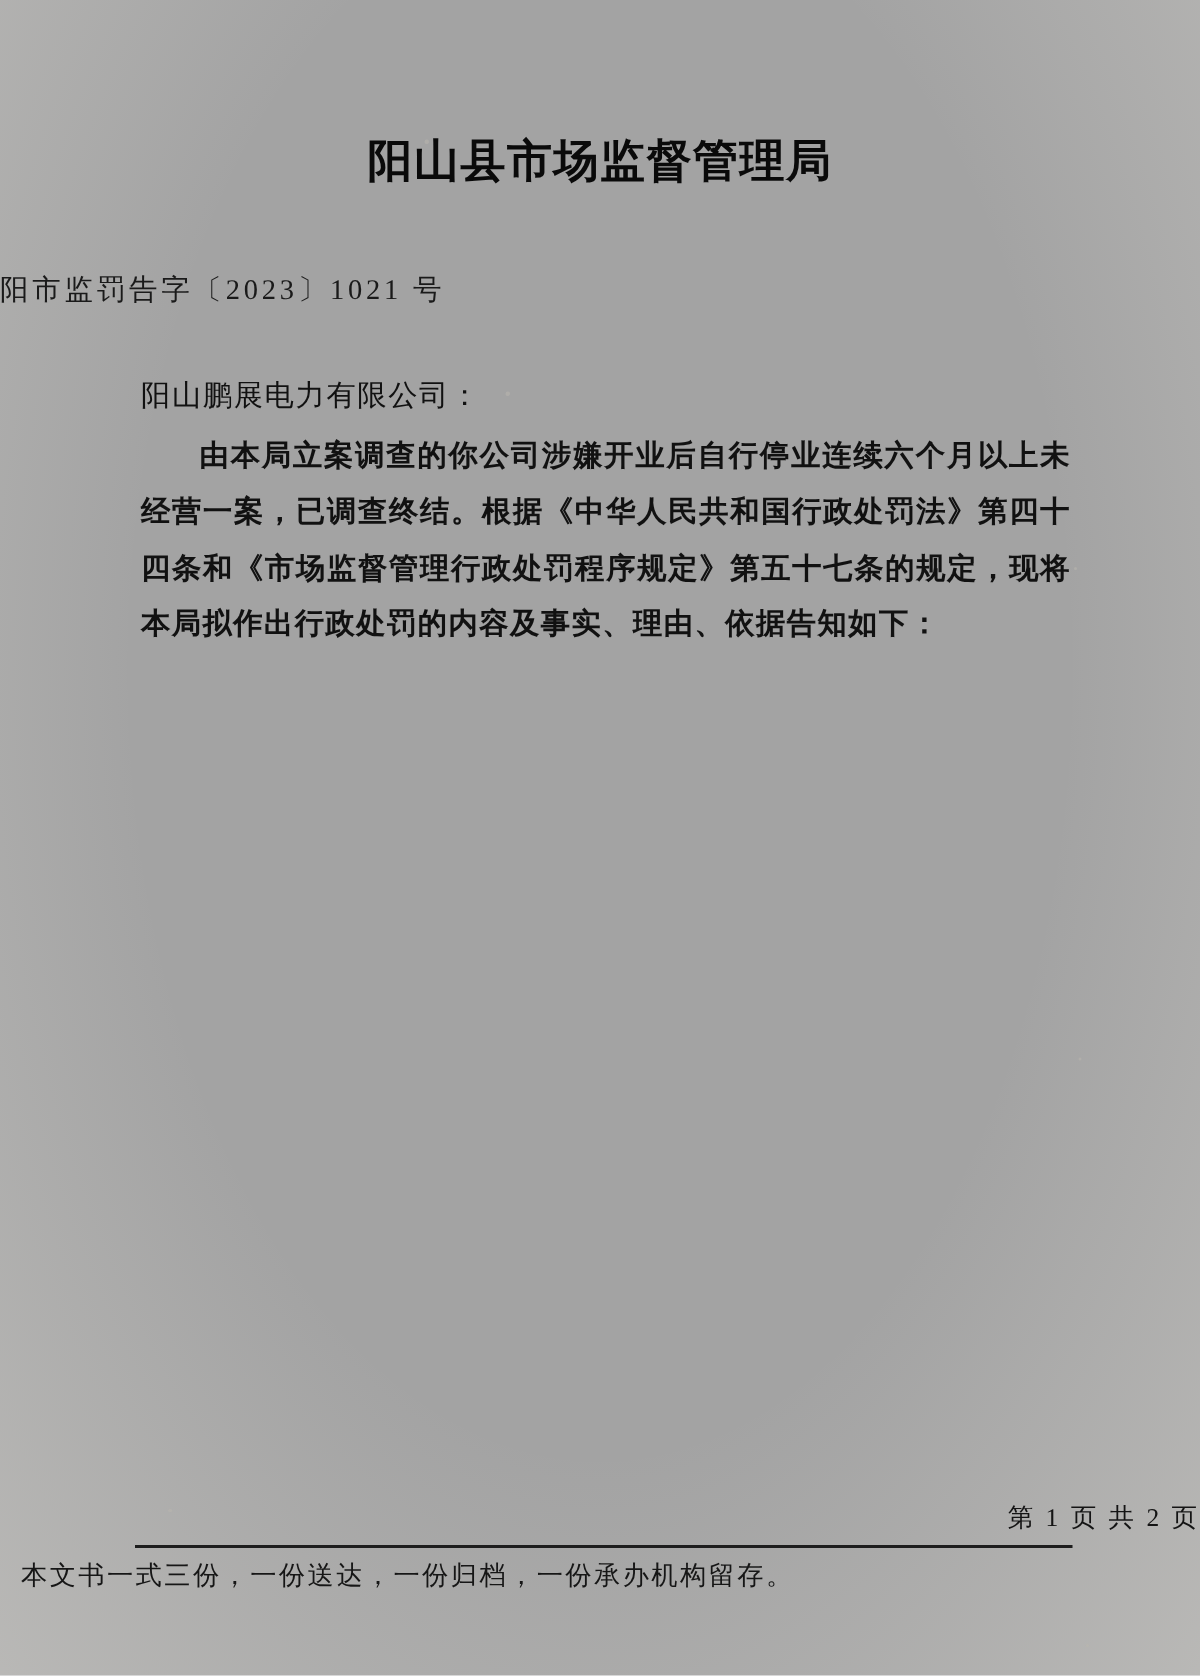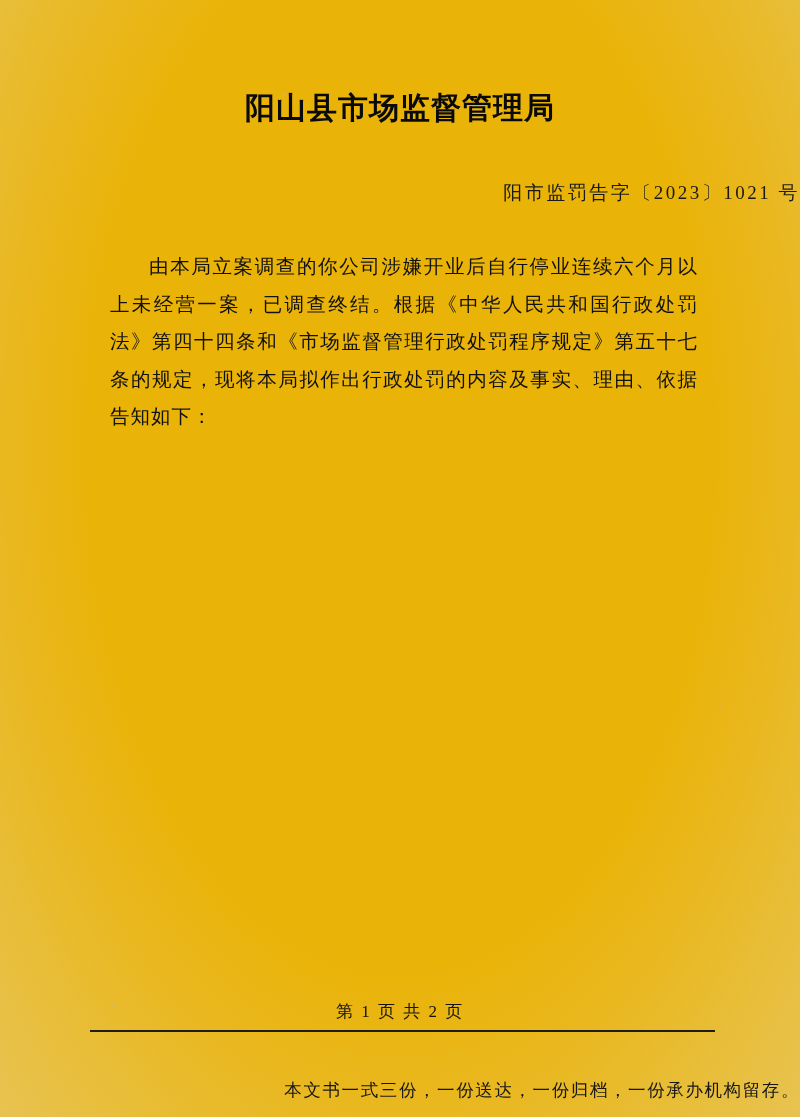--- a/index.html
+++ b/index.html
@@ -4,21 +4,21 @@
 <style>
   html, body {
     margin: 0;
     padding: 0;
     background: #ffffff;
   }
   .page {
     position: relative;
     width: 800px;
     height: 1117px;
-    background: #eab308;
+    background: #a3a3a3;
     overflow: hidden;
     font-family: "Liberation Serif", "DejaVu Serif", serif;
     color: #101010;
   }
   
   .paper-tint {
     position: absolute;
     inset: 0;
     background:
       radial-gradient(ellipse at 50% 40%, rgba(255,255,255,0) 55%, rgba(226,224,218,0.35) 100%);
@@ -38,21 +38,21 @@
     font-size: 30px;
     line-height: 40px;
     letter-spacing: 1px;
     color: #0a0a0a;
   }
   .doc-number {
     position: absolute;
     left: 0;
     right: 0;
     top: 180px;
-    text-align: right;
+    text-align: left;
     font-size: 19px;
     letter-spacing: 2.5px;
     color: #1a1a1a;
   }
 
   .body-block {
     position: absolute;
     left: 94px;
     top: 246px;
     width: 620px;
@@ -64,52 +64,52 @@
     color: #111;
   }
   .para {
     font-size: 19.5px;
     line-height: 37.5px;
     letter-spacing: 1.0px;
     text-align: justify;
     text-justify: inter-character;
     text-indent: 2em;
     color: #111;
-    margin: 16px;
+    margin: 0;
+    font-weight: bold;
   }
   .para.first-para { margin-top: 2px; }
 
   .footer-page-no {
     position: absolute;
     left: 0;
     right: 0;
     top: 1000px;
-    text-align: center;
+    text-align: right;
     font-size: 17px;
     letter-spacing: 2px;
     color: #141414;
   }
   .footer-rule {
     position: absolute;
     left: 90px;
     width: 625px;
     top: 1030px;
     height: 0;
     border-top: 2px solid #1d1d1d;
   }
   .footer-note {
     position: absolute;
     left: 14px;
     right: 0;
     top: 1038px;
-    text-align: right;
+    text-align: left;
     font-size: 17.5px;
     letter-spacing: 1.6px;
     color: #161616;
-    margin-top: 40px;
   }
   .speck {
     position: absolute;
     background: #b9b6ae;
     border-radius: 50%;
     opacity: .55;
   }
 </style>
 </head>
 <body>
@@ -118,20 +118,21 @@
 
   <div class="paper-tint"></div>
 
   <div class="title-block">
     <div class="doc-title-line">阳山县市场监督管理局</div>
   </div>
 
   <div class="doc-number">阳市监罚告字〔2023〕1021 号</div>
 
   <div class="body-block">
+    <div class="addressee">阳山鹏展电力有限公司：</div>
 
     <p class="para first-para">由本局立案调查的你公司涉嫌开业后自行停业连续六个月以上未经营一案，已调查终结。根据《中华人民共和国行政处罚法》第四十四条和《市场监督管理行政处罚程序规定》第五十七条的规定，现将本局拟作出行政处罚的内容及事实、理由、依据告知如下：</p>
 
 
   </div>
 
   <div class="footer-page-no">第 1 页 共 2 页</div>
 
   <div class="footer-rule"></div>
 

